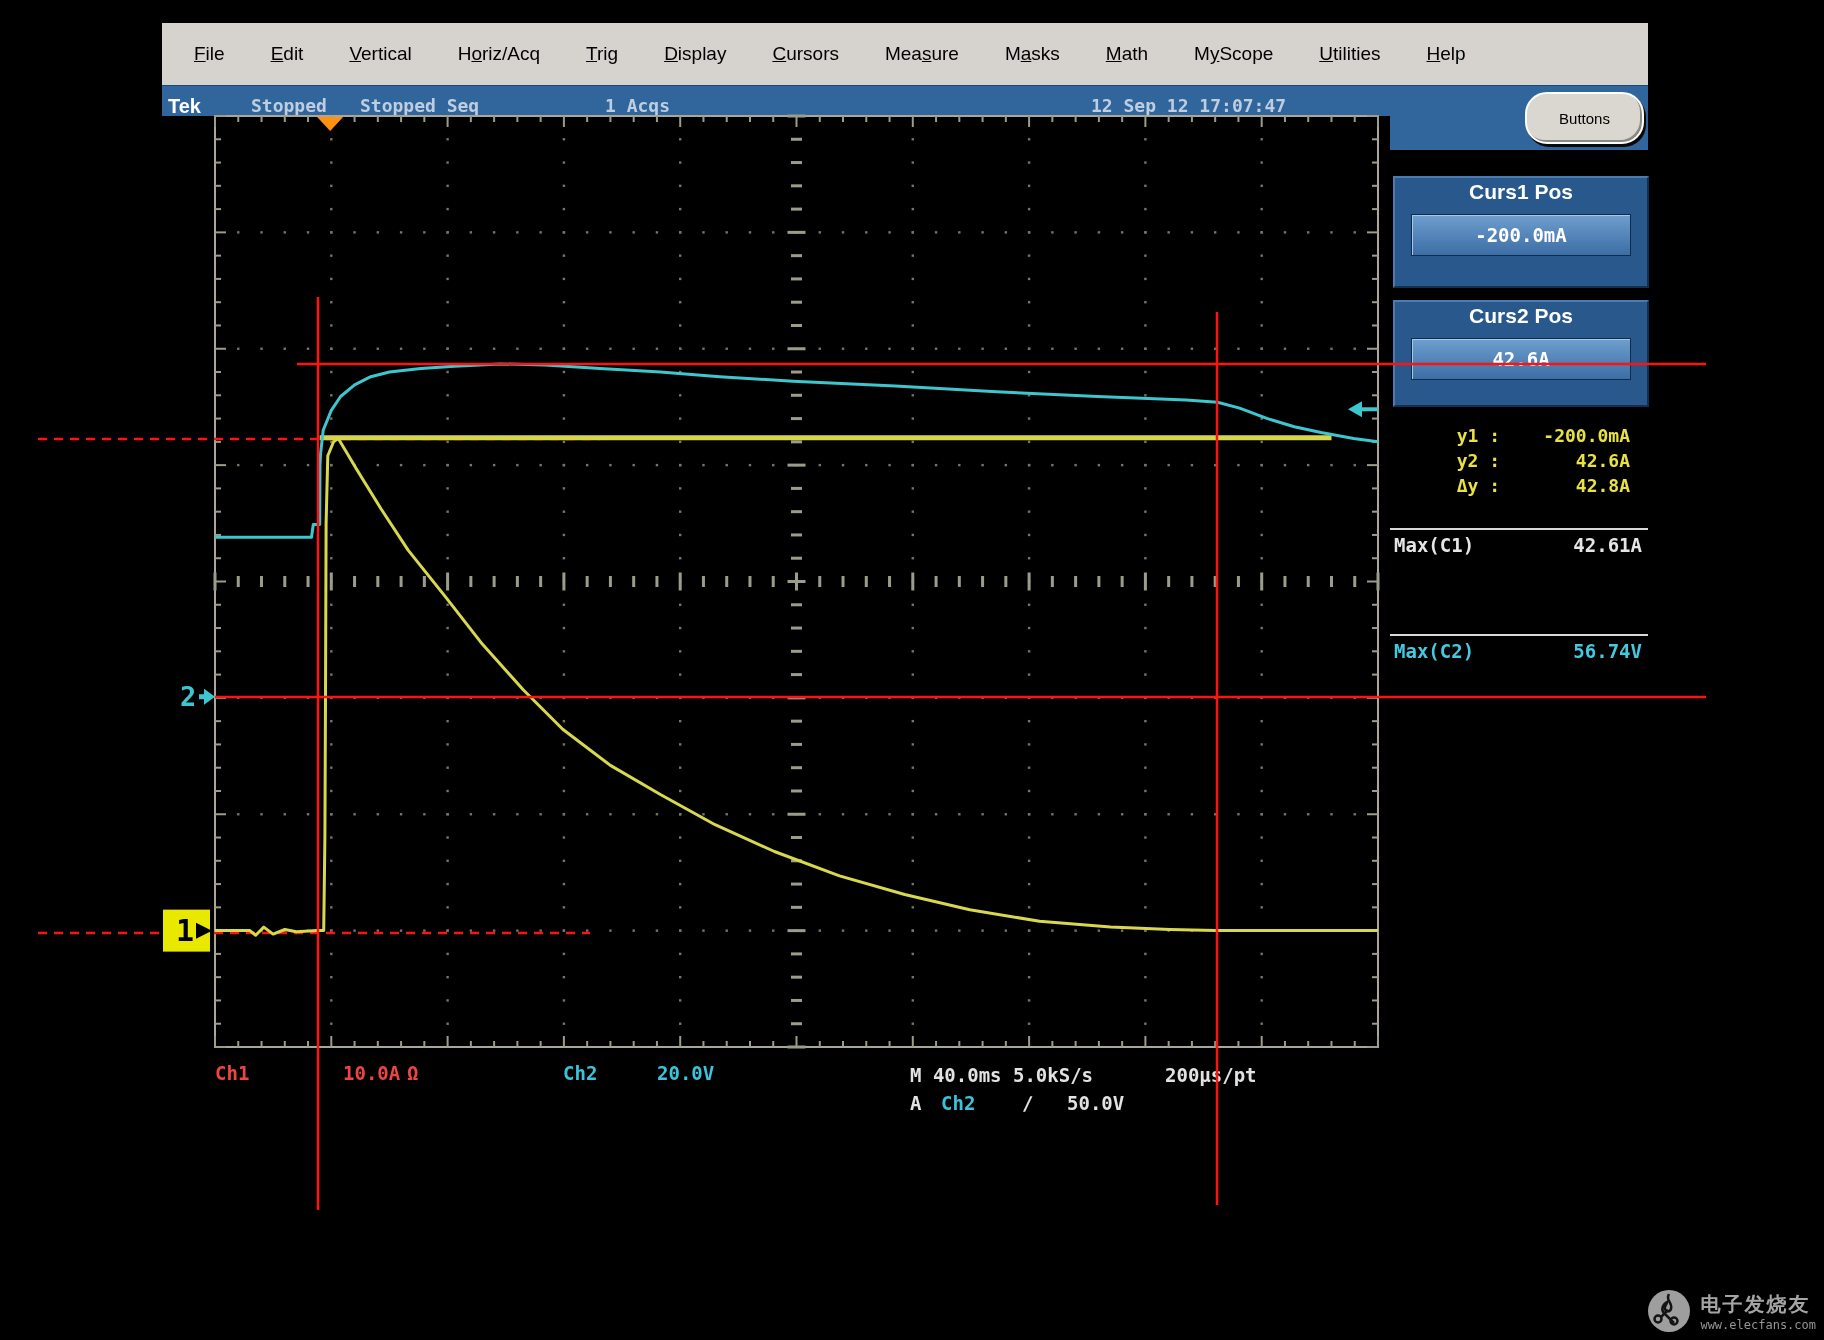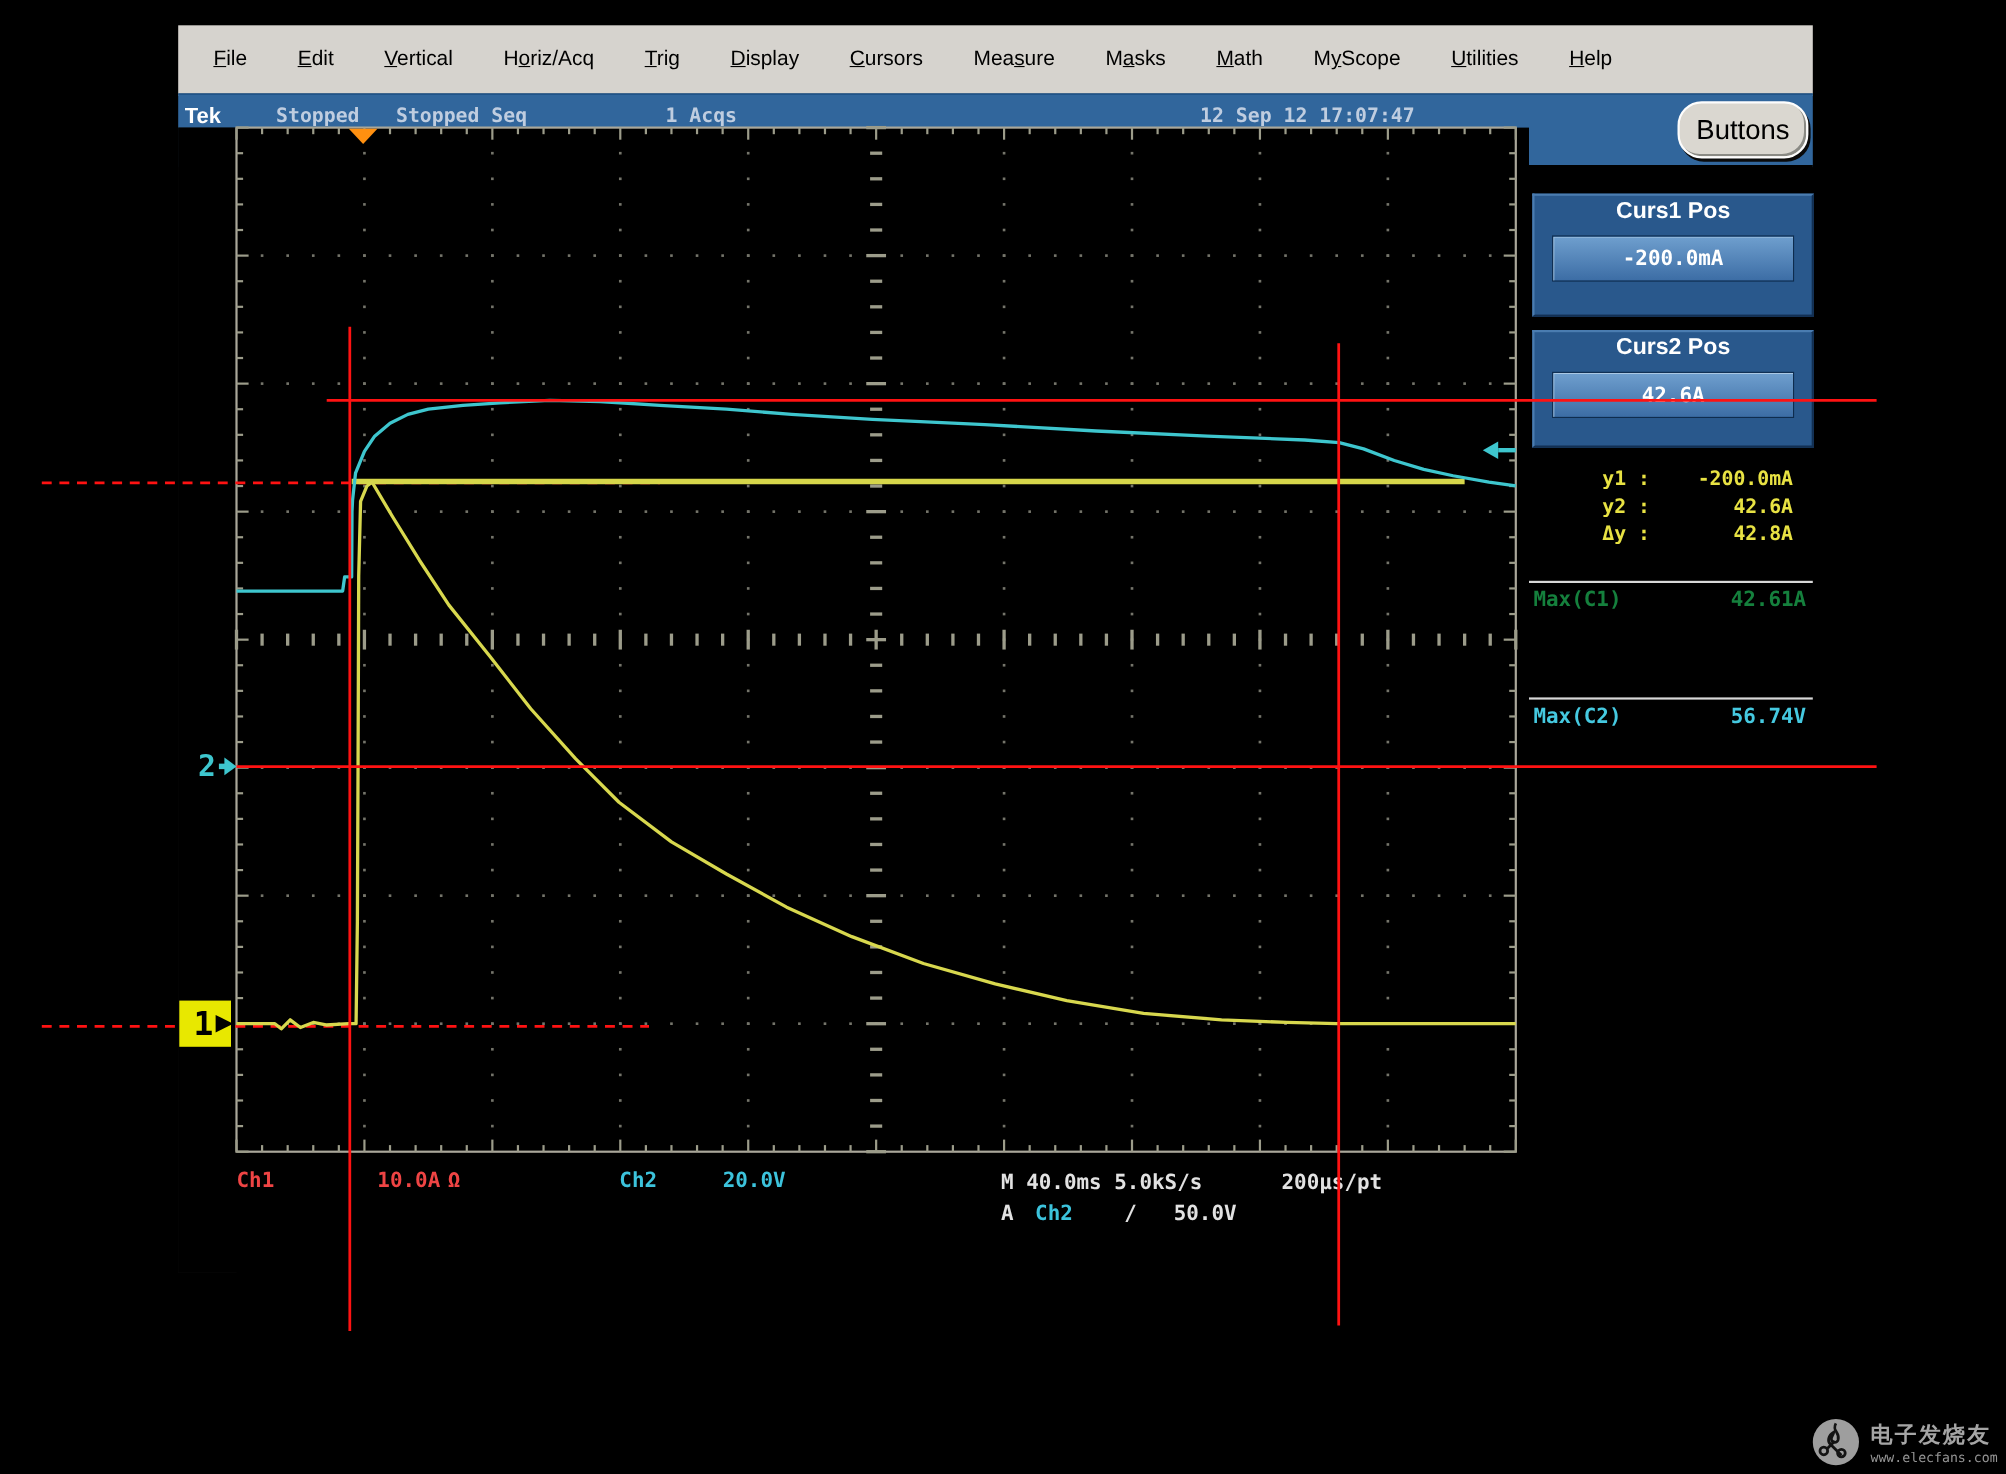--- a/index.html
+++ b/index.html
@@ -11,21 +11,21 @@
   #menubar ul{list-style:none;display:flex;margin:16px;padding:0 0 0 16px;gap:46px;}
   #menubar li{font-size:19px;color:#000;cursor:default;white-space:nowrap;}
   #menubar li u{text-decoration:underline;}
   #statusbar{position:absolute;left:0;top:62px;width:1486px;height:66px;background:#31669c;
              border-top:1px solid #17497c;}
   #statusbar .st{position:absolute;top:9px;font-size:18px;color:#bfcde0;font-family:"DejaVu Sans Mono",monospace;font-weight:bold;}
   #brand{left:6px;color:#fff !important;font-family:"Liberation Sans",sans-serif !important;font-size:20px !important;}
   #acqstate{left:89px;} #acqmode{left:198px;} #acqcount{left:443px;} #datetime{left:929px;}
   #buttons-btn{position:absolute;left:1363px;top:69px;width:115px;height:48px;background:#dad7d0;
     border:2px solid #fdfdfd;border-radius:22px;box-shadow:2px 3px 0 #0a0a0a, inset -2px -2px 0 #8a8a84;
-    font-size:25px;color:#000;display:flex;align-items:center;justify-content:center;cursor:default;}
+    font-size:15px;color:#000;display:flex;align-items:center;justify-content:center;cursor:default;}
   
   #screen{position:absolute;left:0;top:93px;width:1228px;height:1041px;background:#000;}
   #screen-margin{position:absolute;left:0;top:93px;width:53px;height:1041px;background:#161616;}
   
   #sidepanel{position:absolute;left:1228px;top:127px;width:258px;height:1007px;background:#000;}
   .curs-panel{position:relative;width:252px;margin-left:3px;background:#29588c;
               border:2px solid #4a7cb0;border-bottom-color:#122f52;border-right-color:#122f52;}
   #curs1-panel{height:108px;margin-top:26px;}
   #curs2-panel{height:103px;margin-top:12px;}
   .curs-title{text-align:center;color:#fff;font-weight:bold;font-size:21px;padding-top:2px;}
@@ -104,21 +104,21 @@
           <span class="lbl">y2 :</span>
           <span class="val">42.6A</span>
         </div>
         <div class="row">
           <span class="lbl">Δy :</span>
           <span class="val">42.8A</span>
         </div>
       </div>
     <div id="meas-list">
         <div class="meas-sep" style="margin-top: 28px;"></div>
-        <div class="meas-row" style="color: #15803d;">
+        <div class="meas-row" style="color: #e5e5e5;">
           <span>Max(C1)</span>
           <span>42.61A</span>
         </div>
         <div class="meas-sep" style="margin-top: 0px;"></div>
         <div class="meas-row" style="color: rgb(69, 201, 224);">
           <span>Max(C2)</span>
           <span>56.74V</span>
         </div>
       </div>
   </div>

